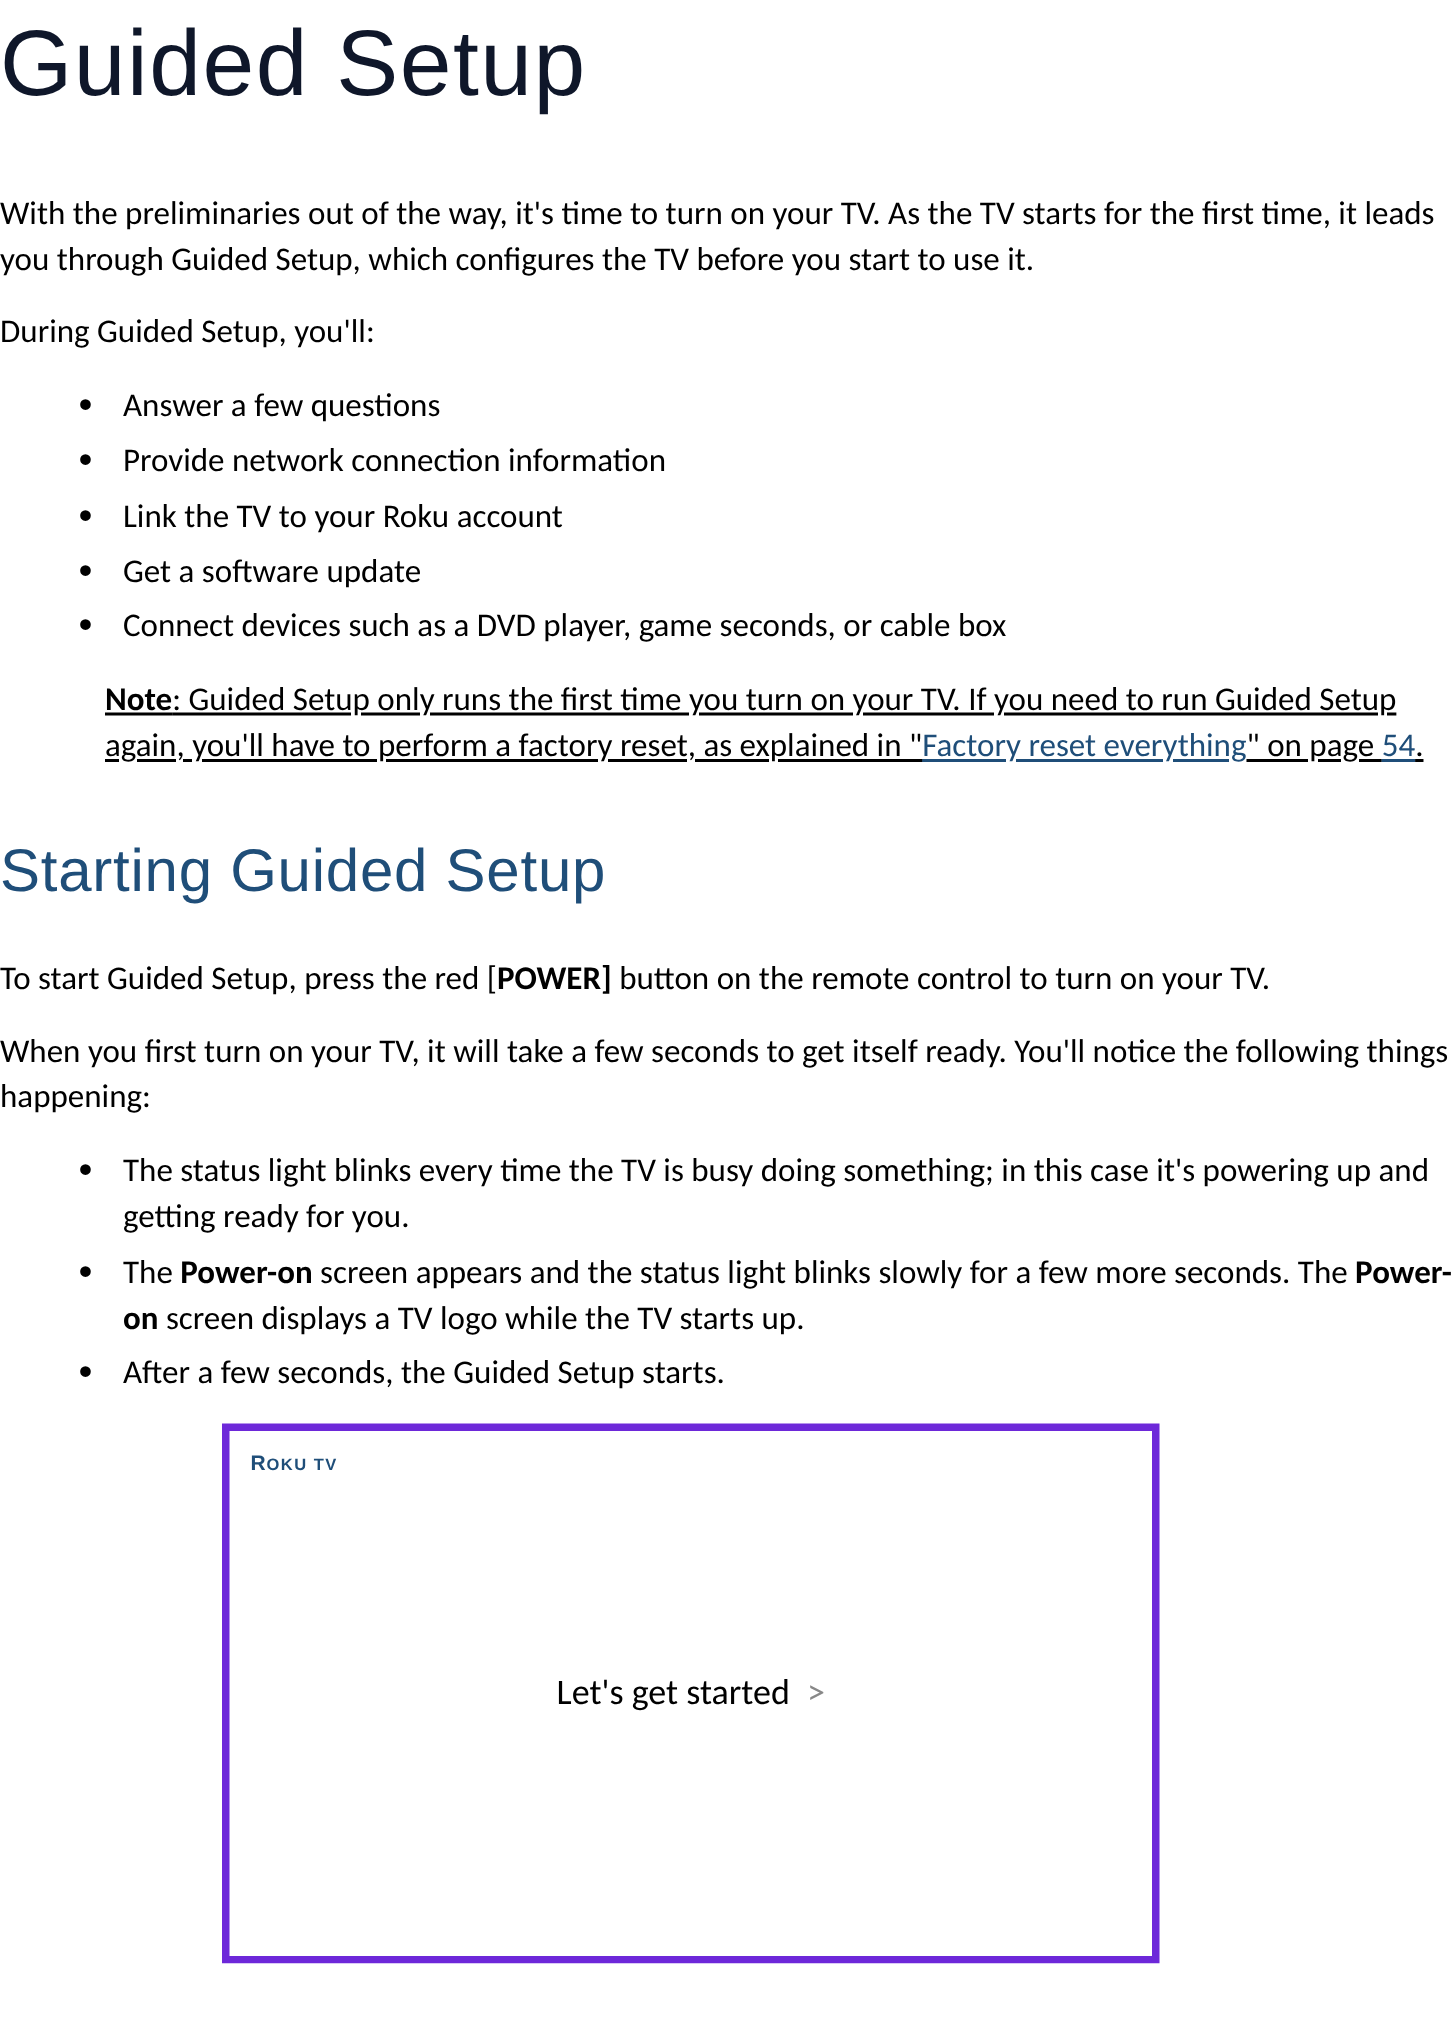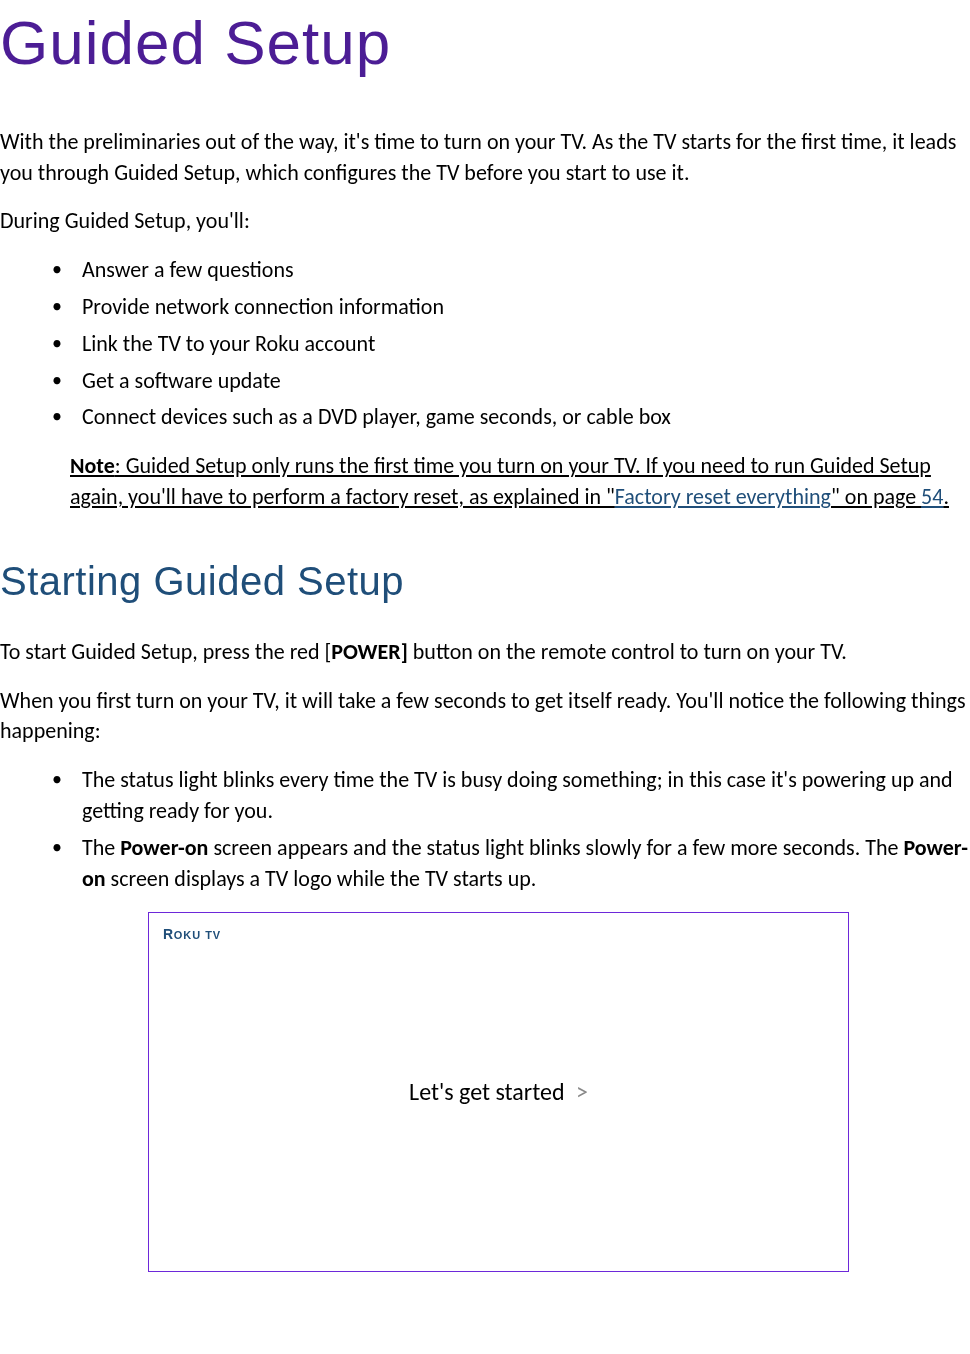--- a/index.html
+++ b/index.html
@@ -13,21 +13,21 @@
       line-height: 1.4;
       color: #000;
       background: #fff;
       width: 970px;
       padding: 0;
     }
     .page-title {
       font-family: 'Trebuchet MS', 'Segoe UI', sans-serif;
       font-size: 62px;
       font-weight: 400;
-      color: #4c1d95;
+      color: #0f172a;
       margin: 0 0 40px 0;
       padding-left: 0;
       letter-spacing: 1px;
     }
     .section-title {
       font-family: 'Trebuchet MS', 'Segoe UI', sans-serif;
       font-size: 40px;
       font-weight: 400;
       color: #1f4e79;
       margin: 40px 0 28px 0;
@@ -61,26 +61,26 @@
       text-decoration: underline;
     }
     .bold {
       font-weight: bold;
     }
     .link {
       color: #1f4e79;
       text-decoration: underline;
     }
     .screenshot {
-      width: 701px;
+      width: 625px;
       height: 360px;
       background: #fff;
       margin: 10px 0 0 148px;
       position: relative;
-      border: 1px solid #6d28d9;
+      border: 5px solid #6d28d9;
     }
     .screenshot-header {
       position: absolute;
       top: 12px;
       left: 14px;
       font-size: 0;
     }
     .roku-logo-r {
       font-family: Arial, sans-serif;
       font-size: 14px;
@@ -138,20 +138,21 @@
   <span>To start Guided Setup, press the red [</span><span class="bold">POWER]</span><span> button on the remote control to turn on your TV.</span>
 </p>
 
 <p>When you first turn on your TV, it will take a few seconds to get itself ready. You'll notice the following things happening:</p>
 
 <ul>
   <li>The status light blinks every time the TV is busy doing something; in this case it's powering up and getting ready for you.</li>
   <li>
     <span>The </span><span class="bold">Power-on</span><span> screen appears and the status light blinks slowly for a few more seconds. The </span><span class="bold">Power-on</span><span> screen displays a TV logo while the TV starts up.</span>
   </li>
+  <li>After a few seconds, the Guided Setup starts.</li>
 </ul>
 
 <div class="screenshot">
   <div class="screenshot-header">
     <span class="roku-logo-r">R</span><span class="roku-logo-rest">OKU TV</span>
   </div>
   <div class="screenshot-main">
     <span>Let's get started </span><span class="chevron">&gt;</span>
   </div>
 </div>

